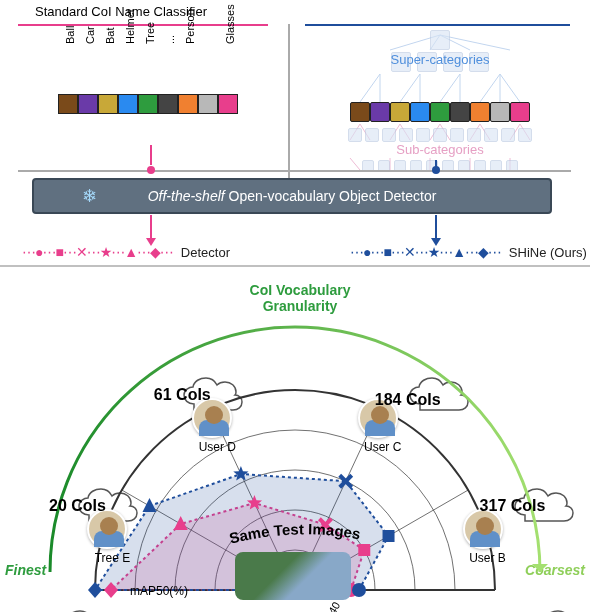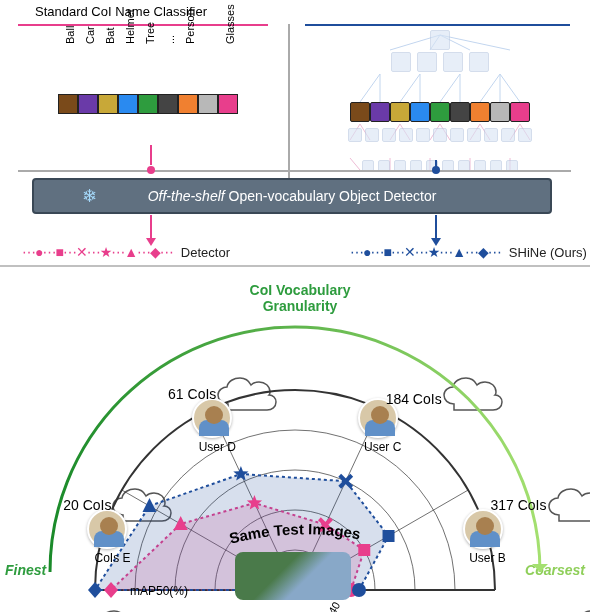--- a/index.html
+++ b/index.html
@@ -61,21 +61,21 @@
   .legend.blue { left: 350px; color: #1f4e9c; }
   .legend .sym { font-size: 14px; letter-spacing: -1px; }
   .legend-lbl { color: #222; margin-left: 4px; }
   
   .section-div { position: absolute; top: 265px; left: 0; width: 590px; height: 2px; background: #c0c0c0; }
   
   
   .radar-area { position: absolute; top: 272px; left: 0; width: 590px; height: 336px; }
   .radar-svg-wrap { position: absolute; top: 0; left: 0; width: 590px; height: 336px; }
   
-  .cloud { position: absolute; font-size: 14px; font-weight: 400; text-align: right; width: 68px; }
+  .cloud { position: absolute; font-size: 16px; font-weight: 700; text-align: center; width: 68px; }
   .cloud-svg { position: absolute; width: 70px; height: 38px; z-index: -1; }
   .user-lbl { position: absolute; font-size: 12px; text-align: center; width: 60px; }
   .avatar { position: absolute; width: 40px; height: 40px; border-radius: 50%; background: #d8c8a8; border: 2px solid #fff; box-shadow: 0 1px 3px rgba(0,0,0,0.3); }
   .avatar::after { content:""; position: absolute; width: 18px; height: 18px; background: #a88050; border-radius: 50%; top: 6px; left: 11px; }
   .avatar::before { content:""; position: absolute; width: 30px; height: 16px; background: #6090c8; border-radius: 8px 8px 0 0; bottom: 0; left: 5px; }
   
   .gran-lbl { position: absolute; font-size: 14px; font-weight: 700; text-align: center; }
   .gran-title { top: 10px; left: 235px; width: 130px; color: #2e9c3e; text-shadow: -1px -1px 0 #fff, 1px -1px 0 #fff, -1px 1px 0 #fff, 1px 1px 0 #fff; }
   .gran-title2 { top: 26px; left: 250px; width: 100px; color: #2e9c3e; text-shadow: -1px -1px 0 #fff, 1px -1px 0 #fff, -1px 1px 0 #fff, 1px 1px 0 #fff; }
   .finest-lbl { top: 290px; left: 5px; color: #2e9c3e; font-style: italic; }
@@ -156,20 +156,21 @@
     </svg>
     <div class="hier-row" style="top:0">
         <div class="hier-box faded"></div>
       </div>
     <div class="hier-row" style="top:22px">
         <div class="hier-box faded"></div>
         <div class="hier-box faded"></div>
         <div class="hier-box faded"></div>
         <div class="hier-box faded"></div>
       </div>
+    <div class="hier-label super">Super-categories</div>
     <div class="hier-row" id="hier-main" style="top:72px;gap:0">
         <div class="hier-box solid" style="background: rgb(122, 74, 26); width: 20px;"></div>
         <div class="hier-box solid" style="background: rgb(106, 58, 168); width: 20px;"></div>
         <div class="hier-box solid" style="background: rgb(200, 168, 56); width: 20px;"></div>
         <div class="hier-box solid" style="background: rgb(42, 138, 240); width: 20px;"></div>
         <div class="hier-box solid" style="background: rgb(46, 156, 62); width: 20px;"></div>
         <div class="hier-box solid" style="background: rgb(68, 68, 68); width: 20px;"></div>
         <div class="hier-box solid" style="background: rgb(240, 128, 48); width: 20px;"></div>
         <div class="hier-box solid" style="background: rgb(184, 184, 184); width: 20px;"></div>
         <div class="hier-box solid" style="background: rgb(232, 62, 140); width: 20px;"></div>
@@ -180,20 +181,21 @@
         <div class="hier-box faded" style="width:14px;height:14px"></div>
         <div class="hier-box faded" style="width:14px;height:14px"></div>
         <div class="hier-box faded" style="width:14px;height:14px"></div>
         <div class="hier-box faded" style="width:14px;height:14px"></div>
         <div class="hier-box faded" style="width:14px;height:14px"></div>
         <div class="hier-box faded" style="width:14px;height:14px"></div>
         <div class="hier-box faded" style="width:14px;height:14px"></div>
         <div class="hier-box faded" style="width:14px;height:14px"></div>
         <div class="hier-box faded" style="width:14px;height:14px"></div>
     </div>
+    <div class="hier-label sub">Sub-categories</div>
     <div class="hier-row" style="top:130px;gap:4px">
       <div class="hier-box faded" style="width:12px;height:12px"></div>
         <div class="hier-box faded" style="width:12px;height:12px"></div>
         <div class="hier-box faded" style="width:12px;height:12px"></div>
         <div class="hier-box faded" style="width:12px;height:12px"></div>
         <div class="hier-box faded" style="width:12px;height:12px"></div>
         <div class="hier-box faded" style="width:12px;height:12px"></div>
         <div class="hier-box faded" style="width:12px;height:12px"></div>
         <div class="hier-box faded" style="width:12px;height:12px"></div>
         <div class="hier-box faded" style="width:12px;height:12px"></div>
@@ -345,21 +347,21 @@
       </div>
       <div class="avatar" style="left: 192.327px; top: 126.093px;"></div>
       <div class="user-lbl" style="left: 187.327px; top: 168.093px;">User D</div>
       <div class="cloud" style="left: 148.327px; top: 104.093px;">
         <svg class="cloud-svg" viewBox="0 0 70 38">
           <path d="M12 28c-6 0-10-4-10-9s5-8 9-8c1-6 7-9 13-9 5 0 9 3 11 7 2-2 5-3 8-3 6 0 11 4 11 10 0 1 0 2-1 3 4 0 7 3 7 7 0 5-4 8-9 8H12z" fill="#fff" stroke="#555" stroke-width="1.5"></path>
         </svg>
         <div style="position:relative;top:10px">61 CoIs</div>
       </div>
       <div class="avatar" style="left: 87.4861px; top: 236.572px;"></div>
-      <div class="user-lbl" style="left: 82.4861px; top: 278.572px;">CoIs E</div>
+      <div class="user-lbl" style="left: 82.4861px; top: 278.572px;">Tree E</div>
       <div class="cloud" style="left: 43.4861px; top: 214.572px;">
         <svg class="cloud-svg" viewBox="0 0 70 38">
           <path d="M12 28c-6 0-10-4-10-9s5-8 9-8c1-6 7-9 13-9 5 0 9 3 11 7 2-2 5-3 8-3 6 0 11 4 11 10 0 1 0 2-1 3 4 0 7 3 7 7 0 5-4 8-9 8H12z" fill="#fff" stroke="#555" stroke-width="1.5"></path>
         </svg>
         <div style="position:relative;top:10px">20 CoIs</div>
       </div>
       <div class="cloud" style="left: 21.9133px; top: 336.917px;">
         <svg class="cloud-svg" viewBox="0 0 70 38">
           <path d="M12 28c-6 0-10-4-10-9s5-8 9-8c1-6 7-9 13-9 5 0 9 3 11 7 2-2 5-3 8-3 6 0 11 4 11 10 0 1 0 2-1 3 4 0 7 3 7 7 0 5-4 8-9 8H12z" fill="#fff" stroke="#555" stroke-width="1.5"></path>
         </svg>

